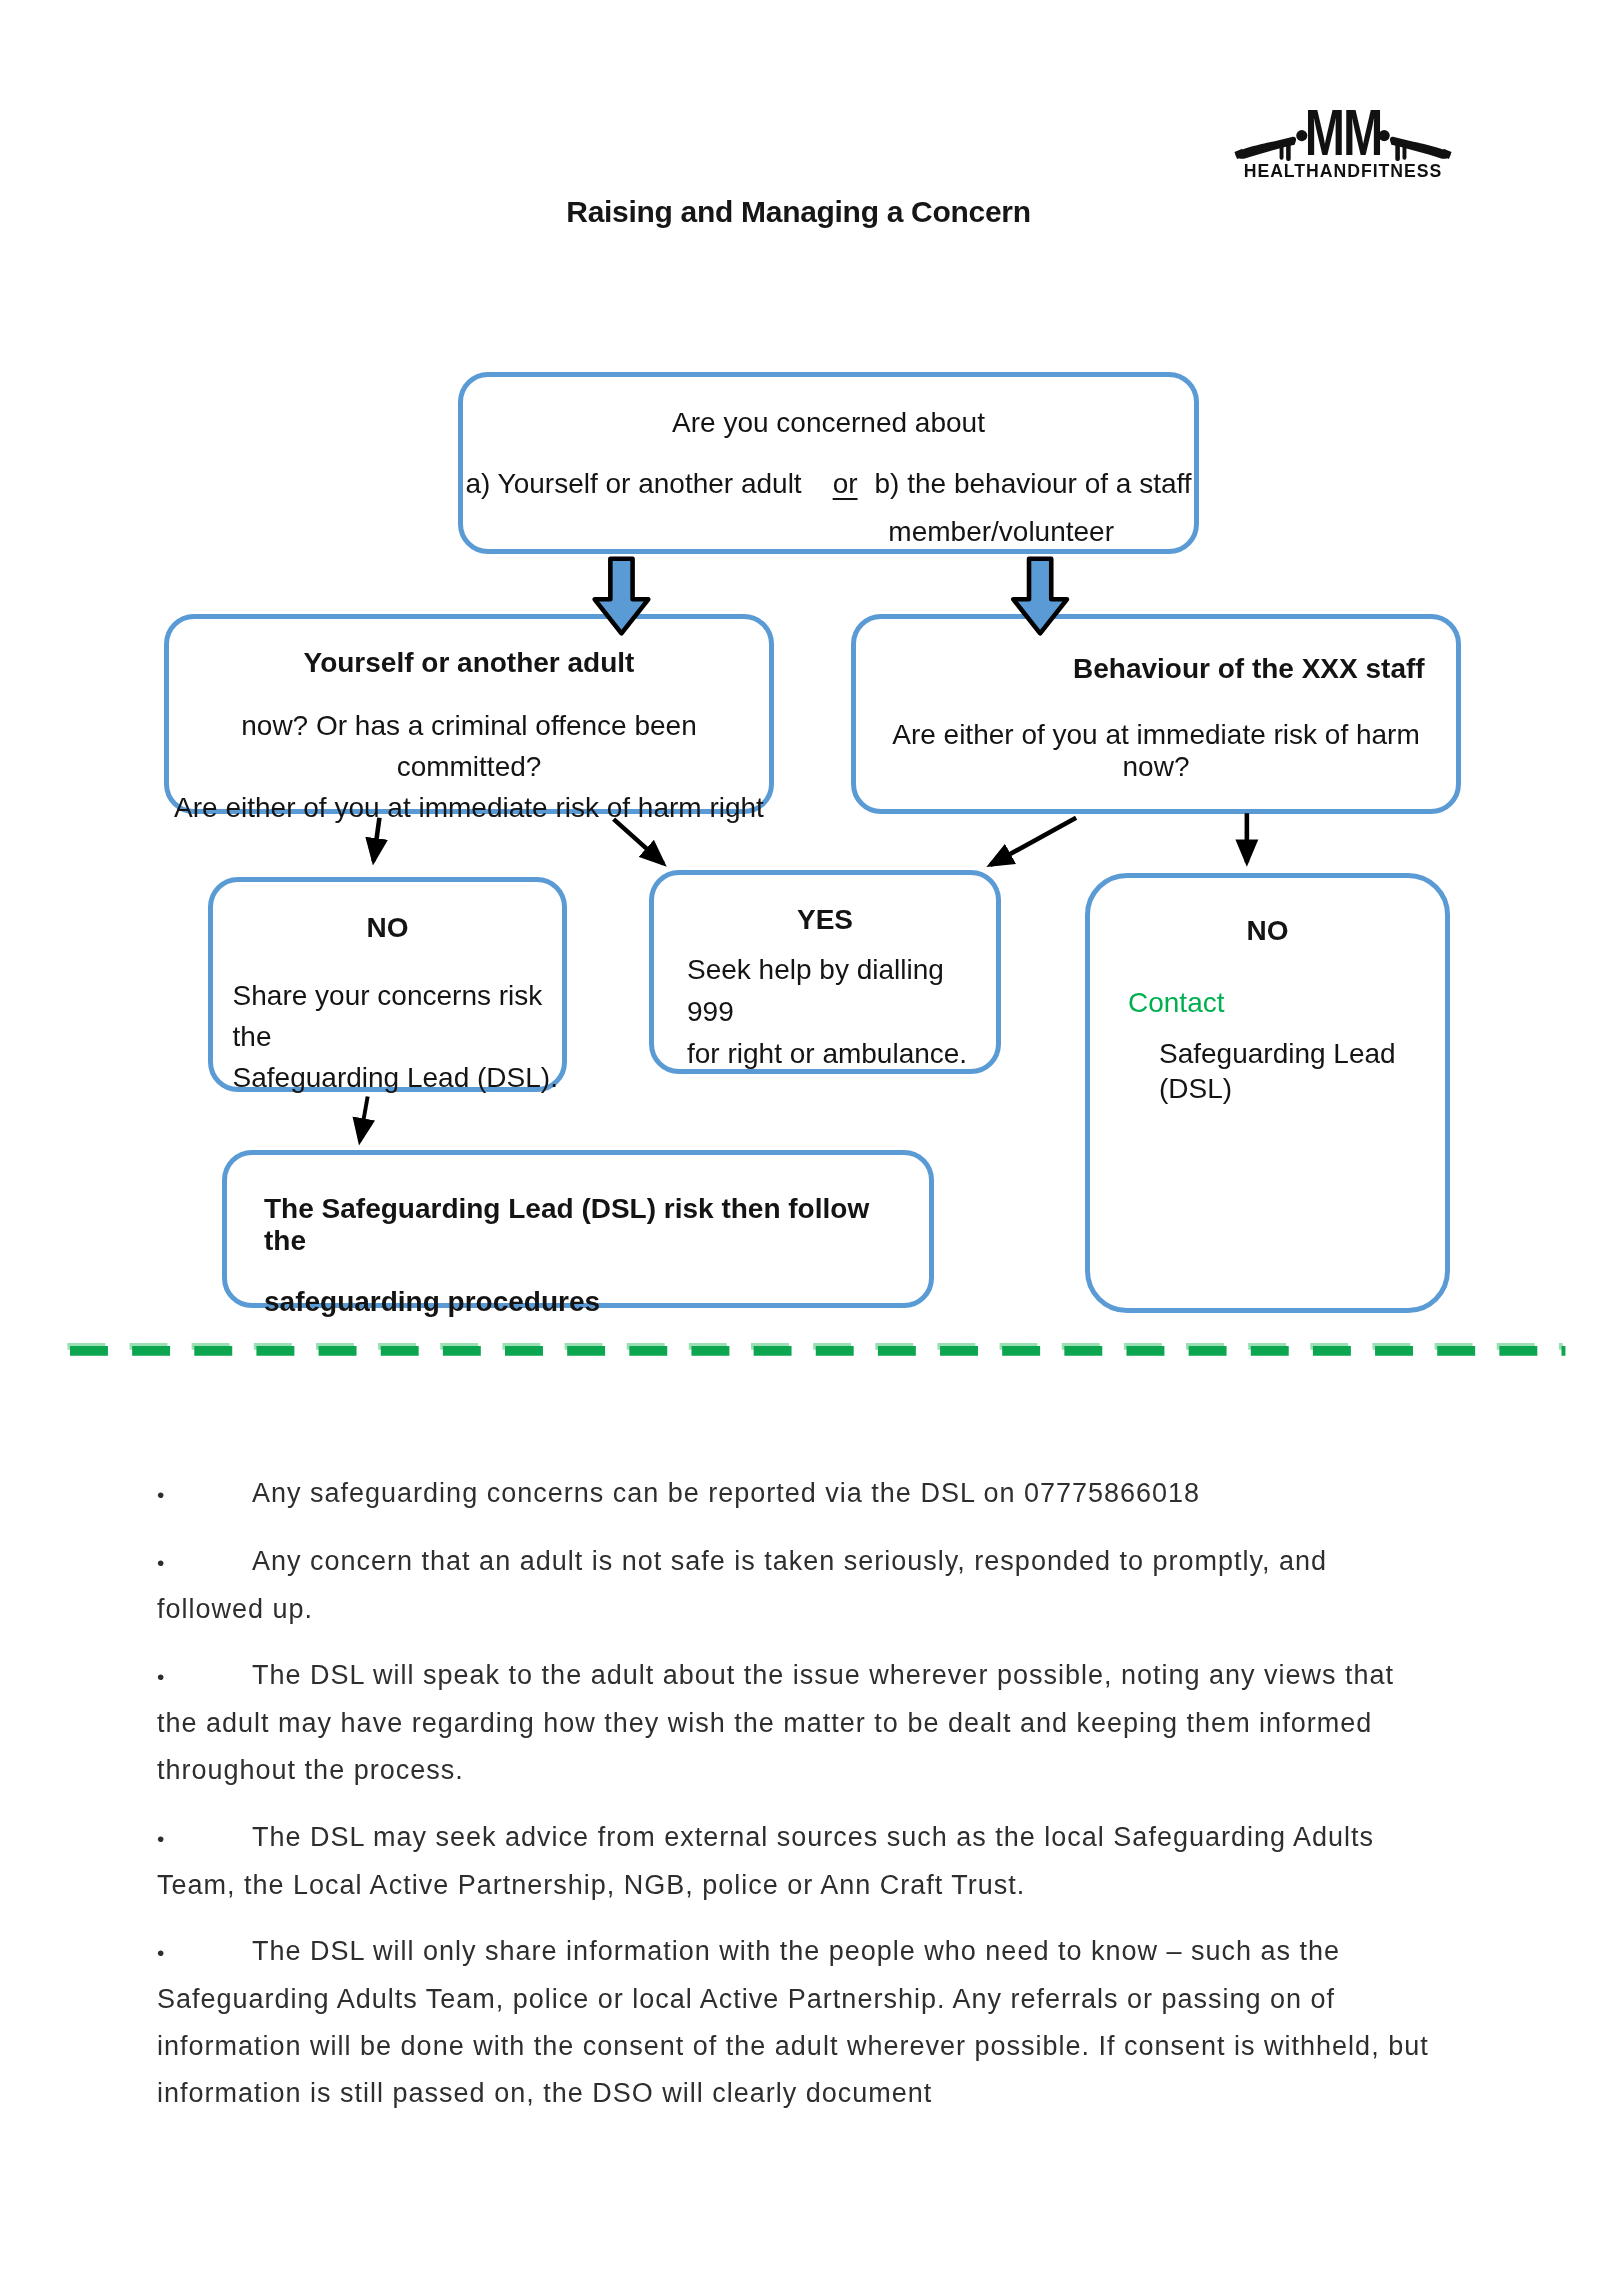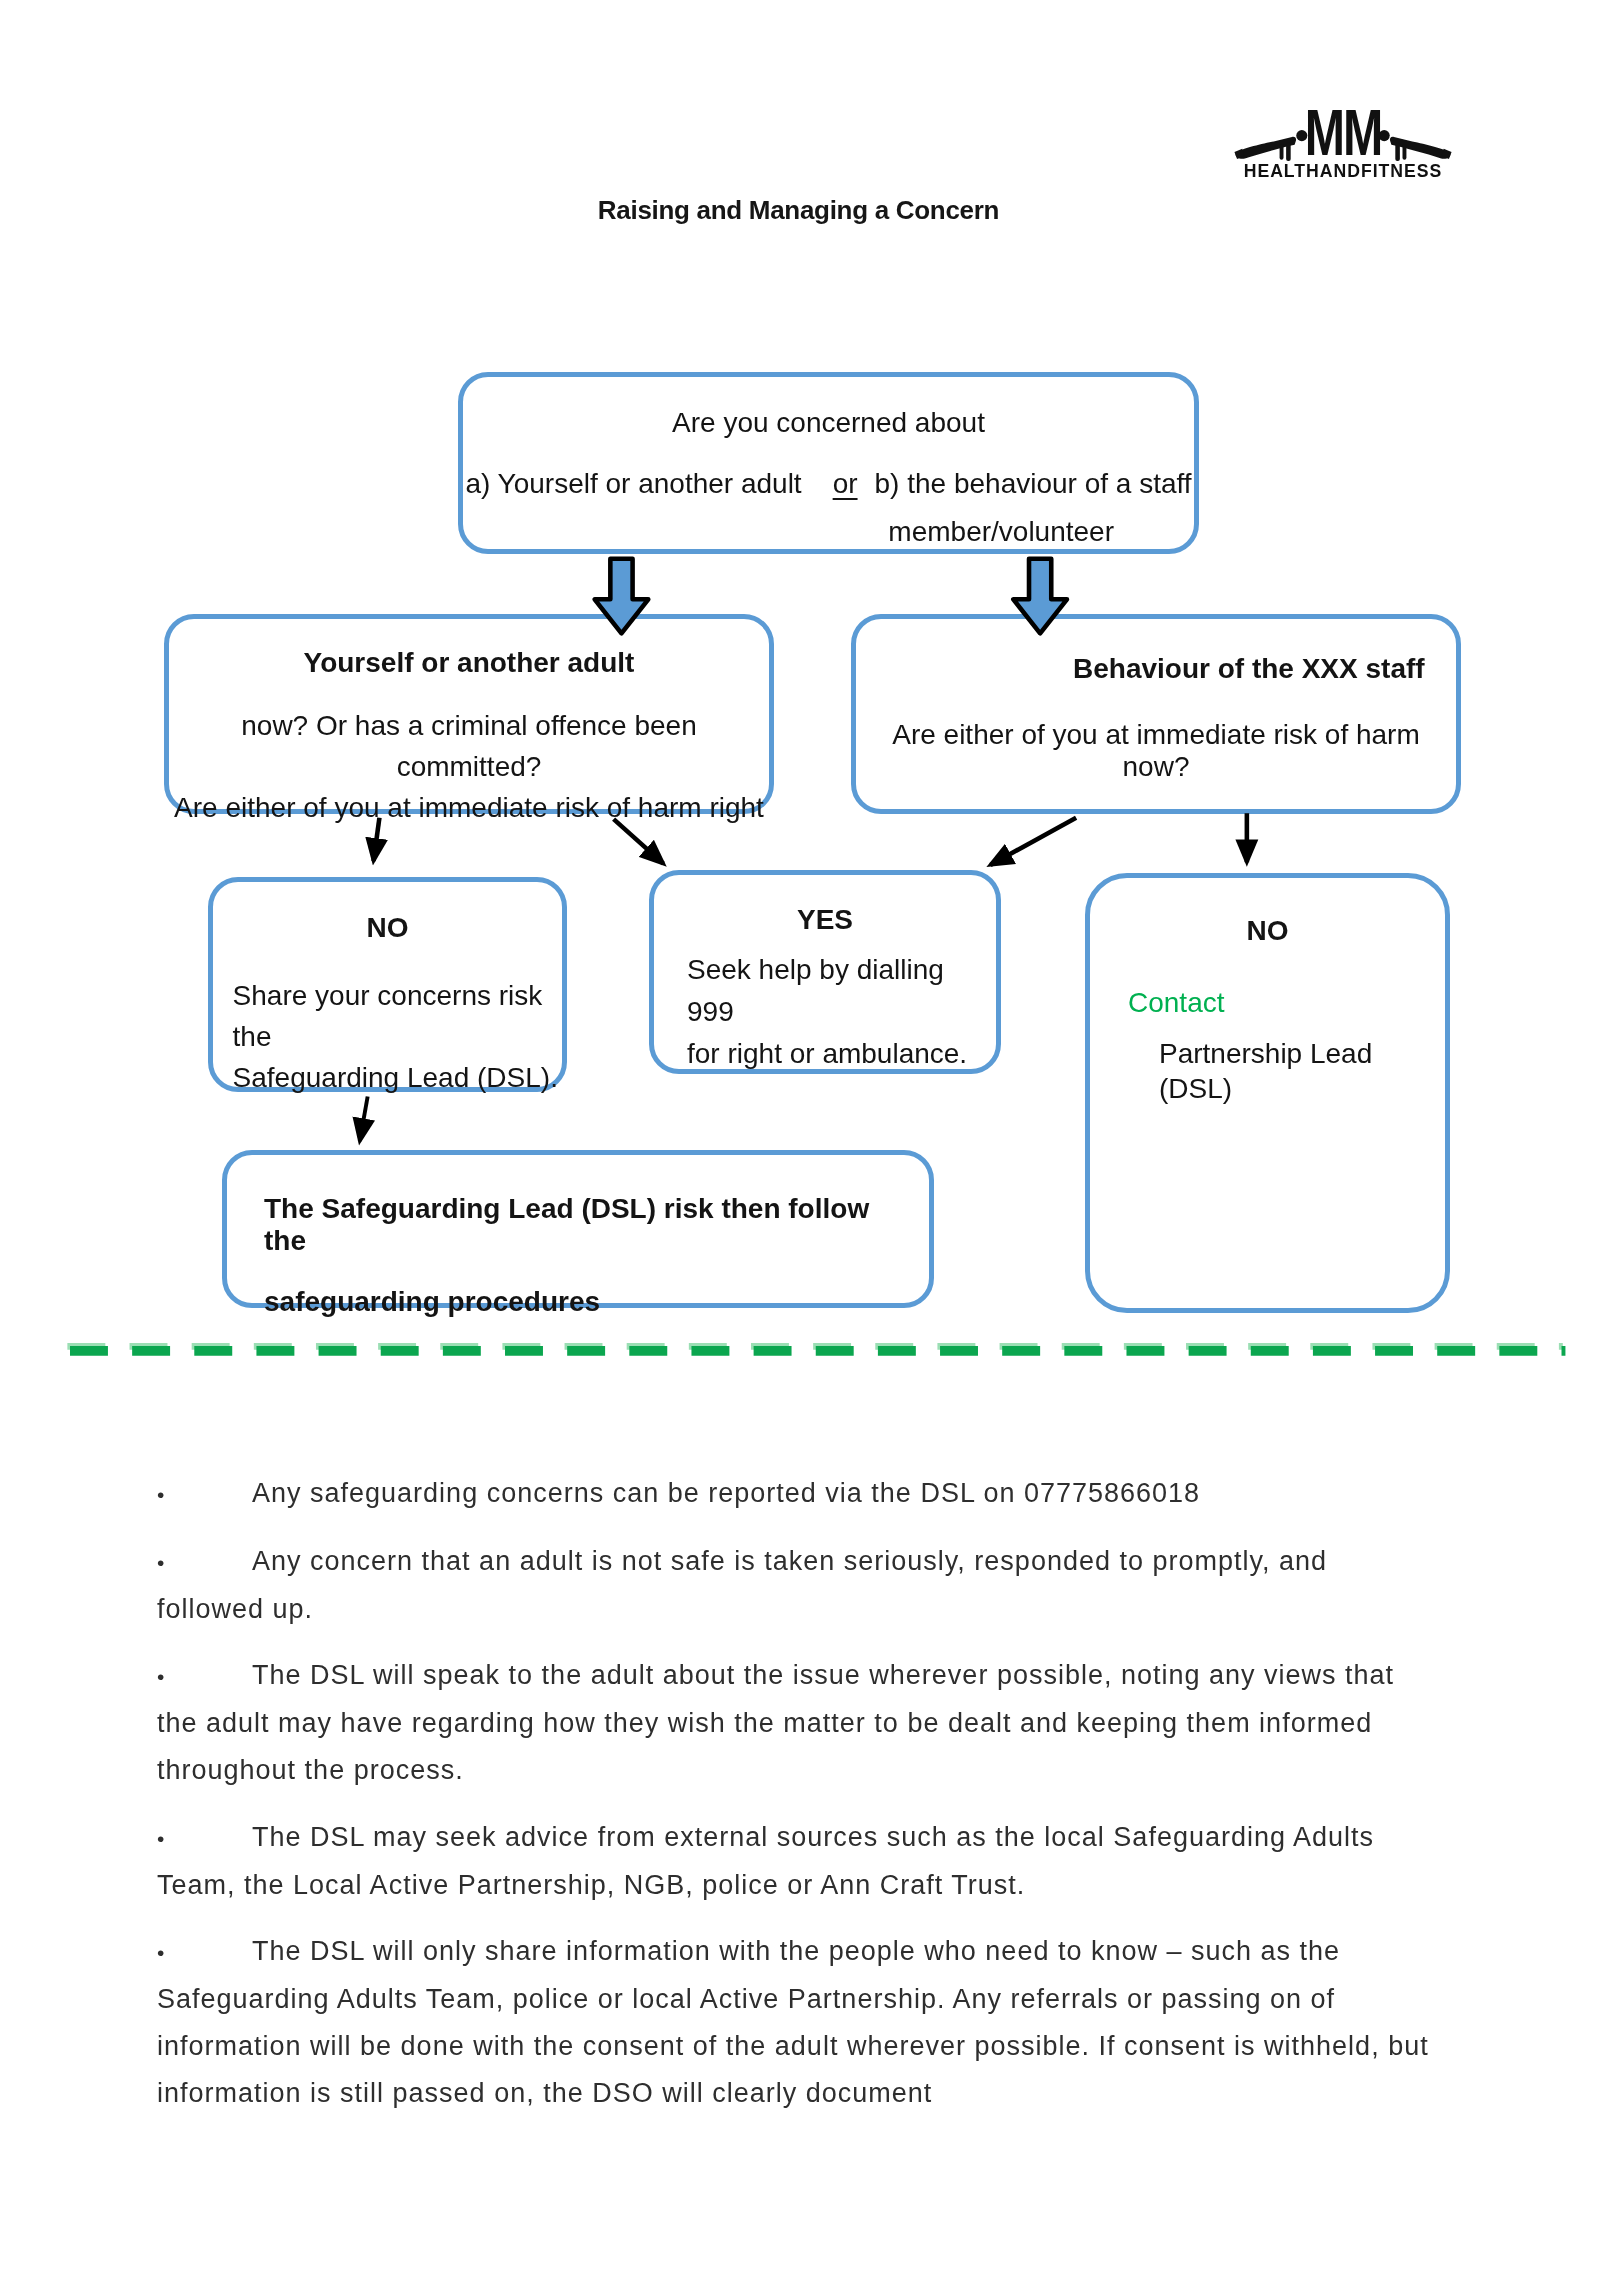--- a/index.html
+++ b/index.html
@@ -10,21 +10,21 @@
     color:#1a1a1a;
     overflow:hidden;
   }
 
   
   .logo { position:absolute; left:1233px; top:97px; width:220px; height:85px; }
 
   
   .doc-title {
     position:absolute; left:0; top:195px; width:1597px;
-    text-align:center; font-size:26px; font-weight:bold; letter-spacing:-0.3px;
+    text-align:center; font-size:30px; font-weight:bold; letter-spacing:-0.3px;
     color:#161616;
   }
 
   
   .flow-svg { position:absolute; left:0; top:0; width:1623px; height:1387px; z-index:2; pointer-events:none; }
 
   .fbox {
     position:absolute; box-sizing:border-box; background:#ffffff;
     border:5.2px solid #5B9BD5; border-radius:30px;
     font-size:28px; color:#141414; z-index:1;
@@ -158,21 +158,21 @@
   <div class="bb">
     <div>Seek help by dialling 999</div>
     <div>for right or ambulance.</div>
   </div>
 </div>
 
 <div class="fbox contact-box">
   <div class="bt">NO</div>
   <div class="lbl">Contact</div>
   <div class="bb">
-    <div>Partnership Lead</div>
+    <div>Safeguarding Lead</div>
     <div>(DSL)</div>
   </div>
 </div>
 
 <div class="fbox proc-box">
   <div class="l1">The Safeguarding Lead (DSL) risk then follow the</div>
   <div class="l2">safeguarding procedures</div>
 </div>
 
 <div class="bullets">

